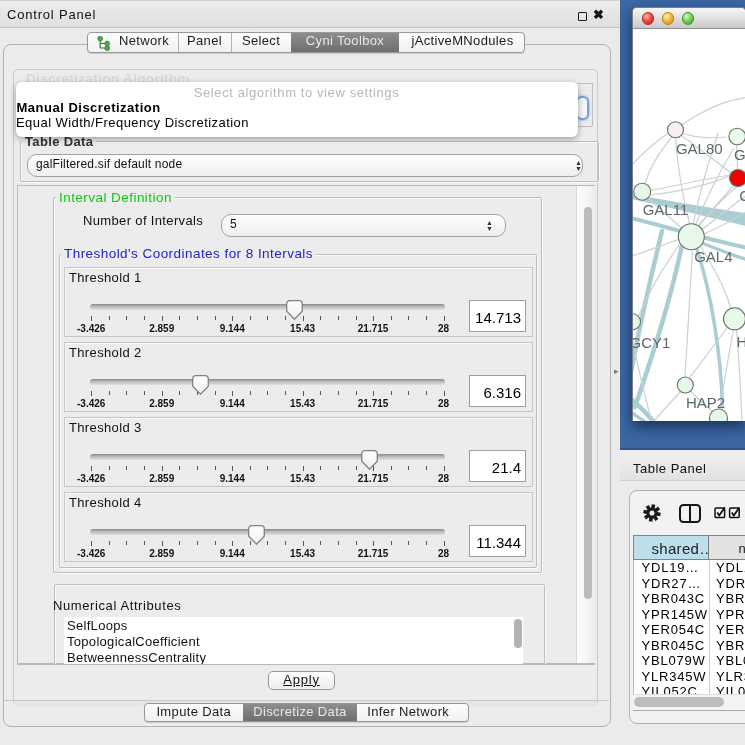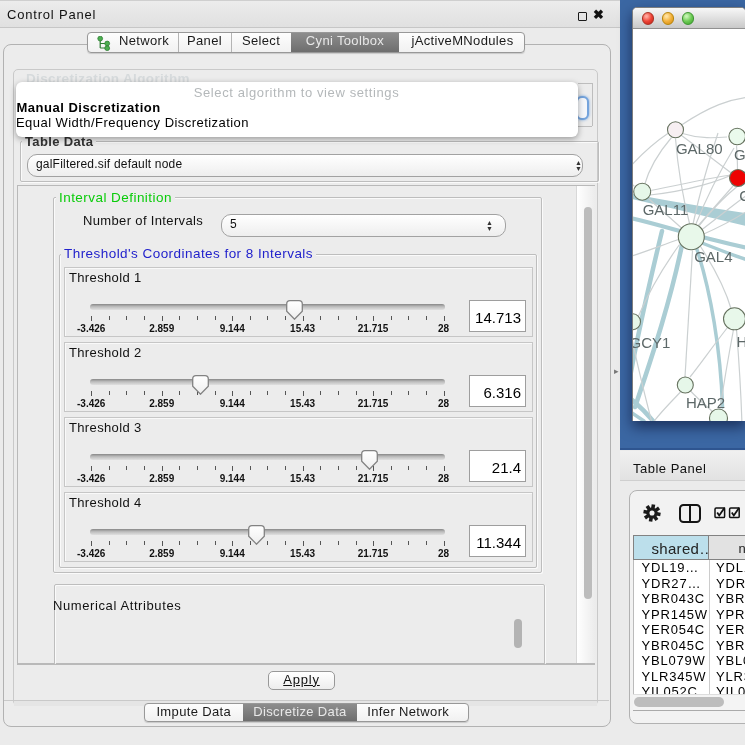--- a/index.html
+++ b/index.html
@@ -189,20 +189,25 @@
 <div class="thumb" style="left:248.3px;top:525px">
  <svg width="17" height="20" viewBox="0 0 17 20">
   <path d="M 4,0.7 L 13,0.7 Q 16.3,0.7 16.3,4 L 16.3,11.2 L 8.5,19.2 L 0.7,11.2 L 0.7,4 Q 0.7,0.7 4,0.7 Z" fill="url(#thg)" stroke="#828282" stroke-width="1.3"></path>
  </svg>
 </div>
 <div class="valbox" style="top:525px">11.344</div>
 
  
  <div class="grp" style="left:54px;top:583.5px;width:491px;height:120px;"></div>
  <div class="blbl" style="left:53px;top:597.5px;letter-spacing:0.6px;">Numerical Attributes</div>
+ <div id="numlist">
+   <div>SelfLoops</div>
+      <div>TopologicalCoefficient</div>
+      <div>BetweennessCentrality</div>
+ </div>
  <div id="listthumb"></div>
  
  <div class="abs" style="left:16px;top:664px;width:580px;height:37px;background:#ececec;"></div>
  <div class="abs" style="left:17px;top:663.5px;width:577.5px;height:0;border-top:1px solid #b9b9b9;"></div>
 
  <div class="btn" style="left:268px;top:670.5px;width:67px;height:19px;line-height:16.5px;letter-spacing:0.8px;text-decoration:underline;">Apply</div>
 
  <div class="abs" style="left:14px;top:701px;width:582.5px;height:4.5px;background:#e5e5e5;"></div>
  
  <div class="abs" style="left:4px;top:700px;width:605px;height:0;border-top:1px solid #c9c9c9;"></div>

